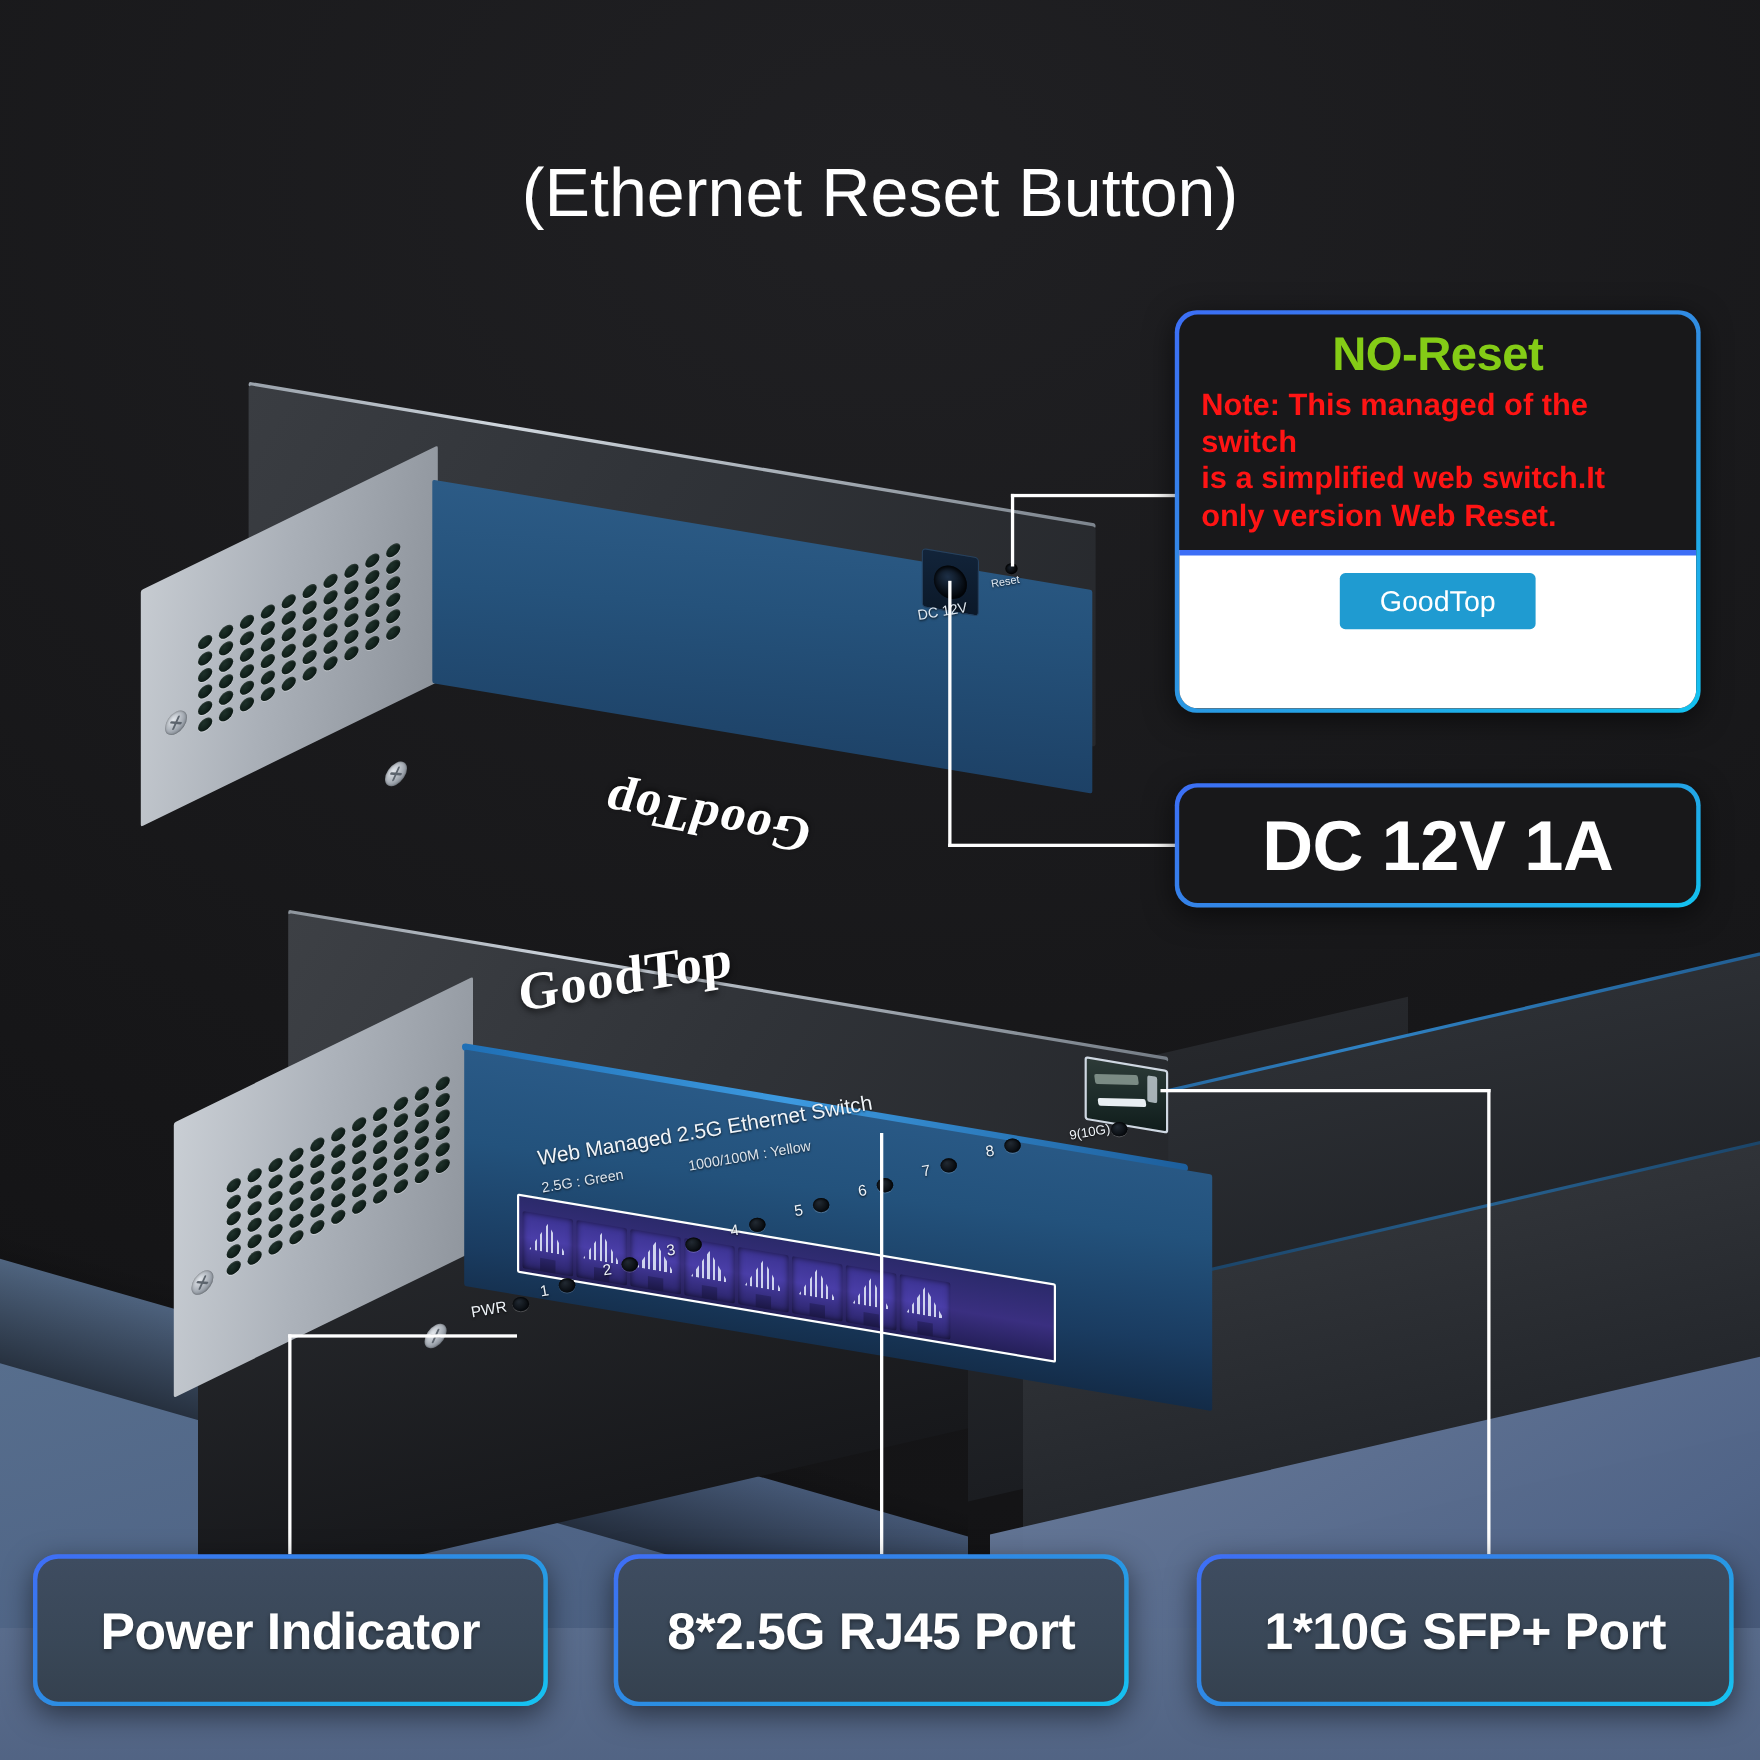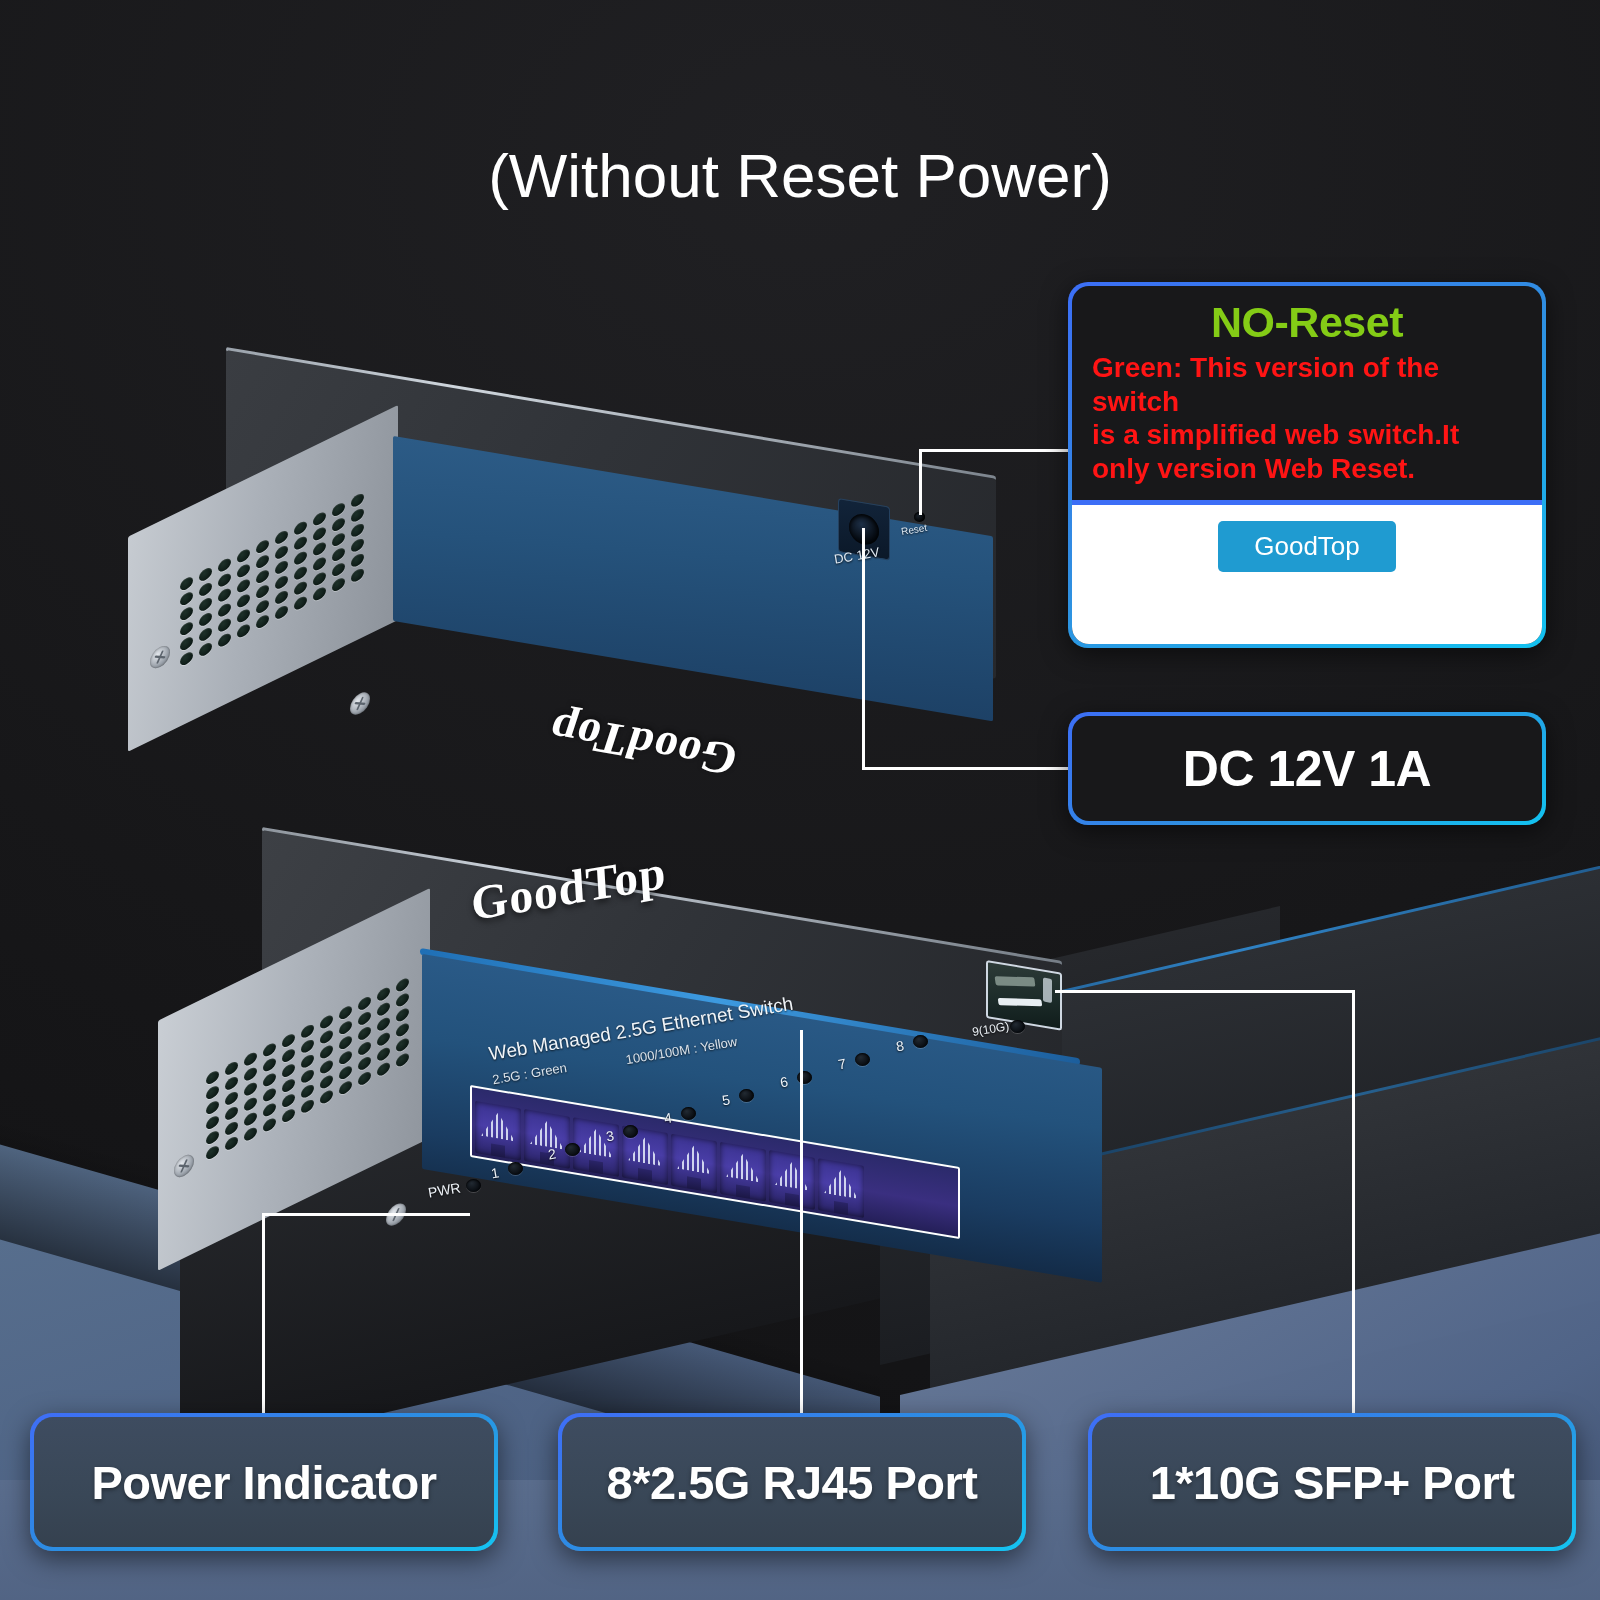--- a/index.html
+++ b/index.html
@@ -269,21 +269,21 @@
     letter-spacing:-.3px;
   }
   .restore-btn{
     display:block;margin:0 auto;background:#1f9bd1;color:#ffffff;
     border:none;border-radius:5px;padding:10px 36px;
     font-size:26px;font-family:"Liberation Sans", sans-serif;cursor:pointer;
   }
 
   .dc-callout{left:1068px;top:712px;width:470px;height:105px;}
   .dc-callout .callout-inner{align-items:center;justify-content:center;}
-  .dc-text{color:#ffffff;font-size:50px;font-weight:bold;letter-spacing:-.5px;}
+  .dc-text{color:#ffffff;font-size:64px;font-weight:bold;letter-spacing:-.5px;}
 
   .bottom-callout{
     position:absolute;height:130px;border-radius:22px;padding:4px;
     background:linear-gradient(160deg,#3f6df6 0%,#2b8fe2 50%,#14c4f2 100%);
     box-shadow:0 8px 26px rgba(0,0,0,.5);
   }
   .bottom-callout .bc-inner{
     width:100%;height:100%;border-radius:19px;
     background:linear-gradient(180deg,#3e4c60 0%,#394757 60%,#35414f 100%);
     display:flex;align-items:center;justify-content:center;
@@ -307,21 +307,21 @@
   <div class="desk-left"></div>
   <div class="desk-left-shadow"></div>
   <div class="slab-a"></div>
   <div class="slab-b-edge"></div>
   <div class="slab-b"></div>
   <div class="slab-c-edge"></div>
   <div class="slab-c"></div>
   <div class="desk-right"></div>
   <div class="desk-far"></div>
 
-  <div class="subheadline">(Without Reset Power)</div>
+  <div class="subheadline">(Ethernet Reset Button)</div>
 
   <div class="device dev-top">
     <div class="top-hilite"></div>
     <div class="top-face"></div>
     <div class="left-face">
       <div class="vents" style="left:52px;top:70px;grid-template-columns:repeat(10,1fr);grid-template-rows:repeat(6,1fr);">
         <div class="vent"></div>
           <div class="vent"></div>
           <div class="vent"></div>
           <div class="vent"></div>
@@ -536,21 +536,21 @@
   <div class="lead lead-v" style="left:800px;top:1030px;height:383px;"></div>
 
   <div class="lead lead-h" style="left:1055px;top:990px;width:300px;"></div>
   <div class="lead lead-v" style="left:1352px;top:990px;height:423px;"></div>
 
   <div class="callout" style="left:1068px;top:282px;width:470px;height:358px;">
     <div class="callout-inner">
       <div class="noreset-top">
         <div class="noreset-title">NO-Reset</div>
         <div class="noreset-note">
-          <div>Green: This version of the switch</div>
+          <div>Note: This managed of the switch</div>
           <div>is a simplified web switch.It</div>
           <div>only version Web Reset.</div>
         </div>
       </div>
       <div class="noreset-bottom">
         <button class="restore-btn">GoodTop</button>
       </div>
     </div>
   </div>
 

